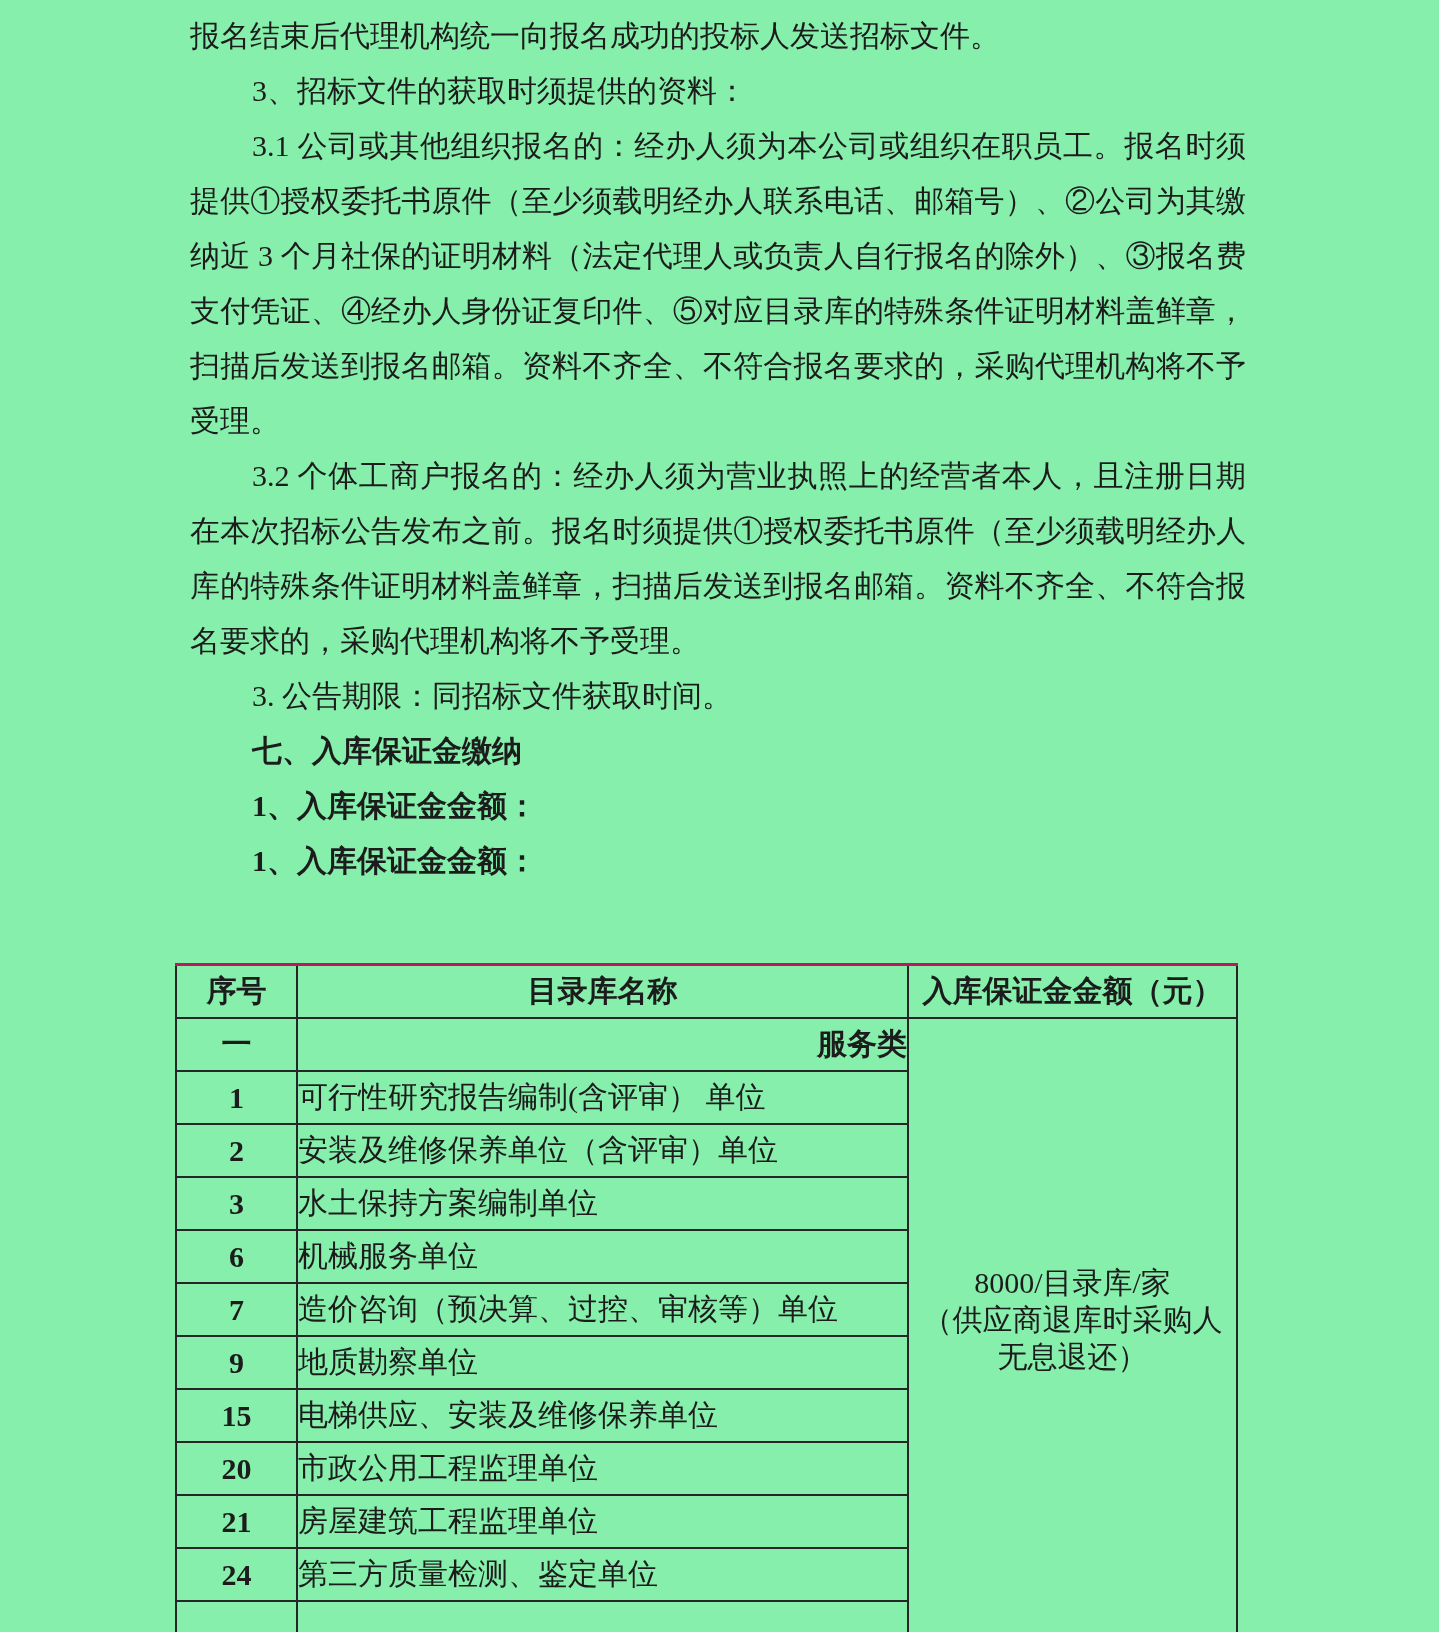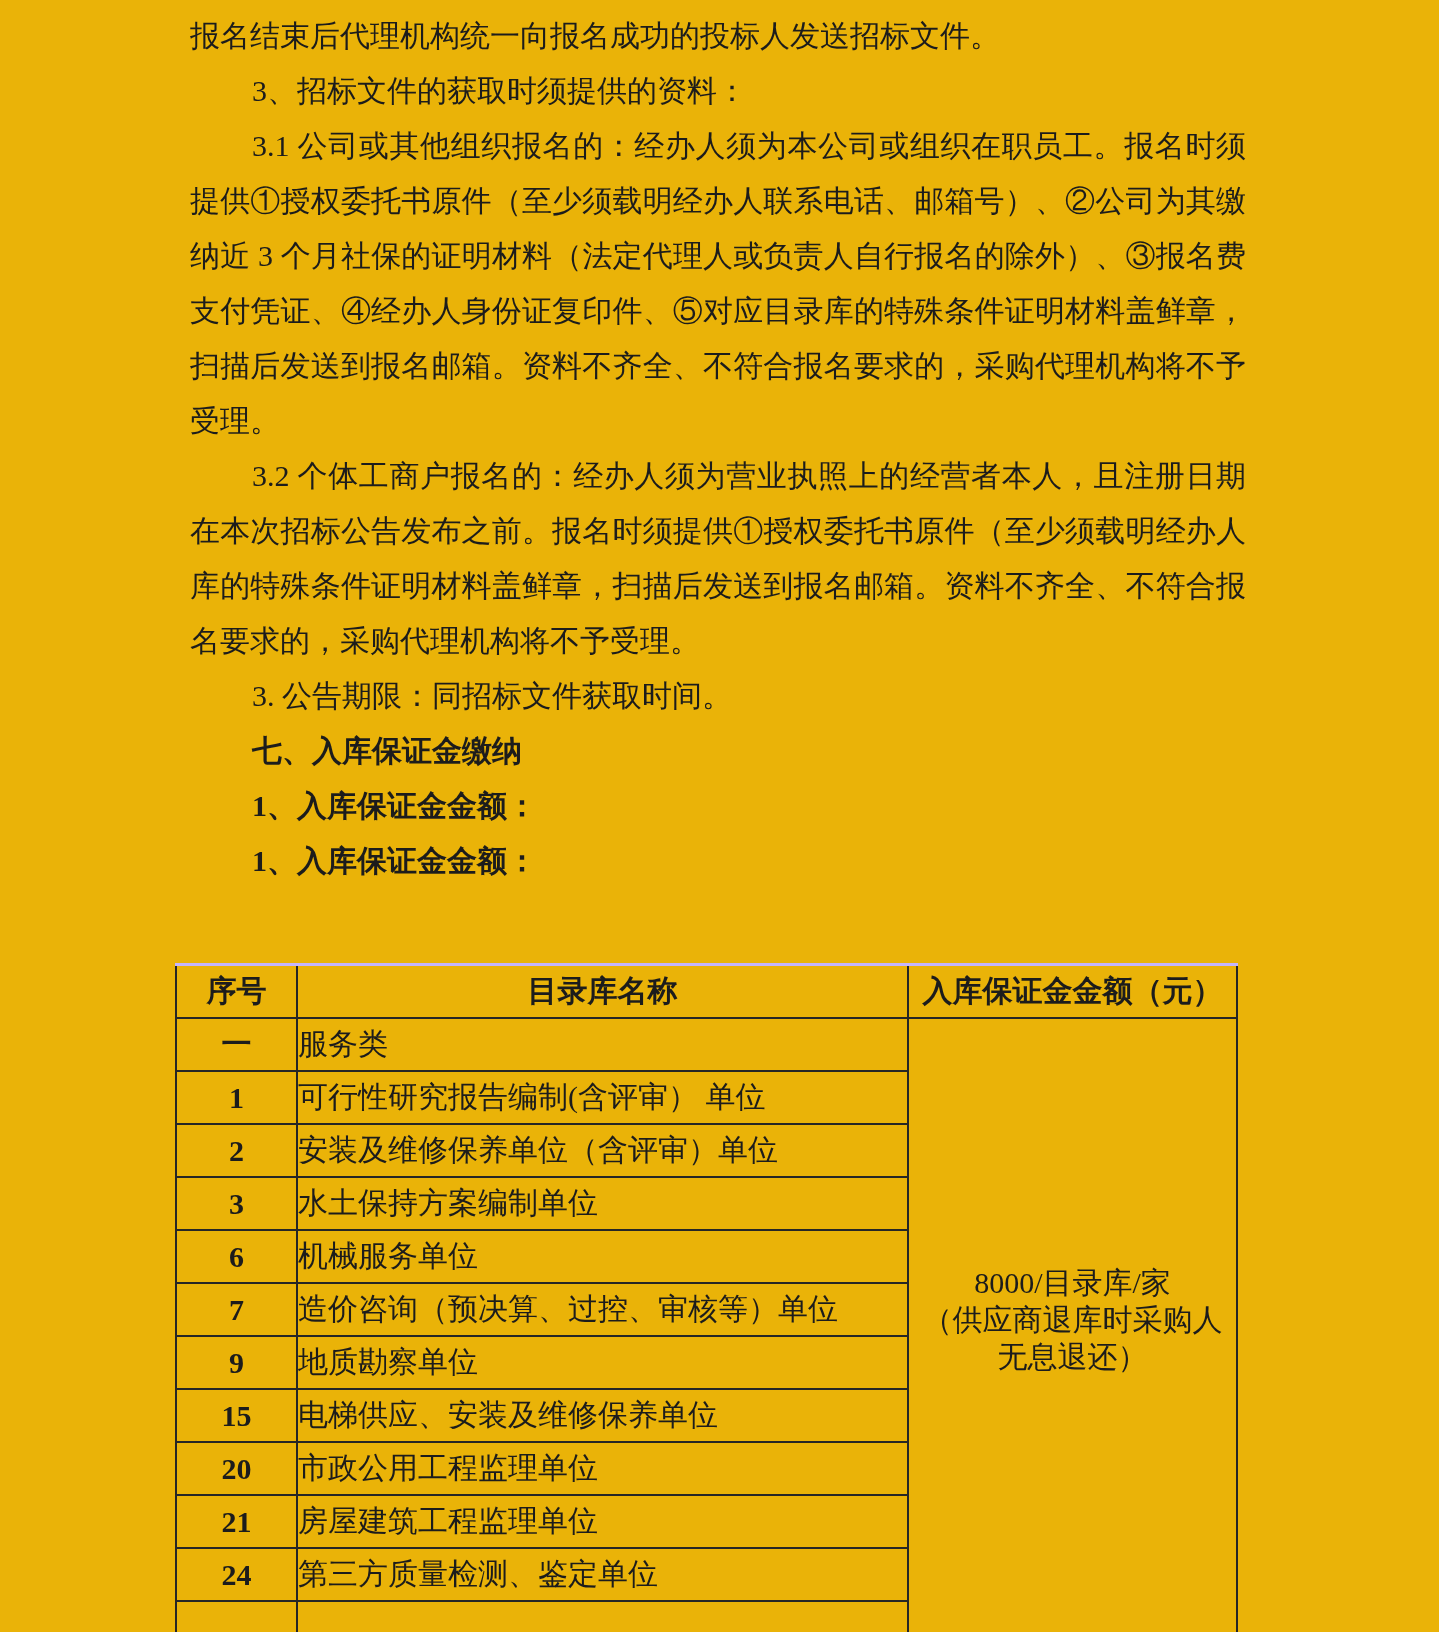--- a/index.html
+++ b/index.html
@@ -1,20 +1,20 @@
 <!DOCTYPE html>
 <html lang="zh"><head>
 <meta charset="utf-8">
 <style>
   html,body { margin:0; padding:0; background:#d9d9d9; }
   .page {
     position:relative;
     width:1439px; height:1632px;
     margin:0 auto;
-    background:#eab308;
+    background:#86efac;
     overflow:hidden;
     font-family:"Liberation Serif","DejaVu Serif",serif;
     color:#1c1c1c;
   }
   
   .text-block {
     position:absolute;
     left:190px; top:8px;
     width:1056px;
     font-size:30px;
@@ -40,27 +40,27 @@
   .deposit-table col.c3 { width:329px; }
   .deposit-table th, .deposit-table td {
     border:2px solid #262626;
     padding:0;
     overflow:hidden;
   }
   .deposit-table thead th {
     height:51px;
     font-weight:bold;
     text-align:center;
-    border-top:3px solid #c4b5fd;
+    border-top:3px solid #be185d;
     border-radius:12px;
   }
   .deposit-table tbody td { height:51px; }
   .cell-no { text-align:center; font-weight:bold; }
   .cell-name { text-align:left; padding-left:40px; }
-  .cell-name.center { text-align:left; padding-left:0; font-weight:normal;margin-top:16px; }
+  .cell-name.center { text-align:right; padding-left:0; font-weight:bold;margin-top:16px; }
   .cell-deposit {
     text-align:center;
     vertical-align:middle;
     border-bottom:none;
     line-height:37px;
   }
   .cell-deposit .inner { position:relative; top:-16px; }
   .partial-row td { height:26px; border-bottom:none; }
 </style>
 </head>

